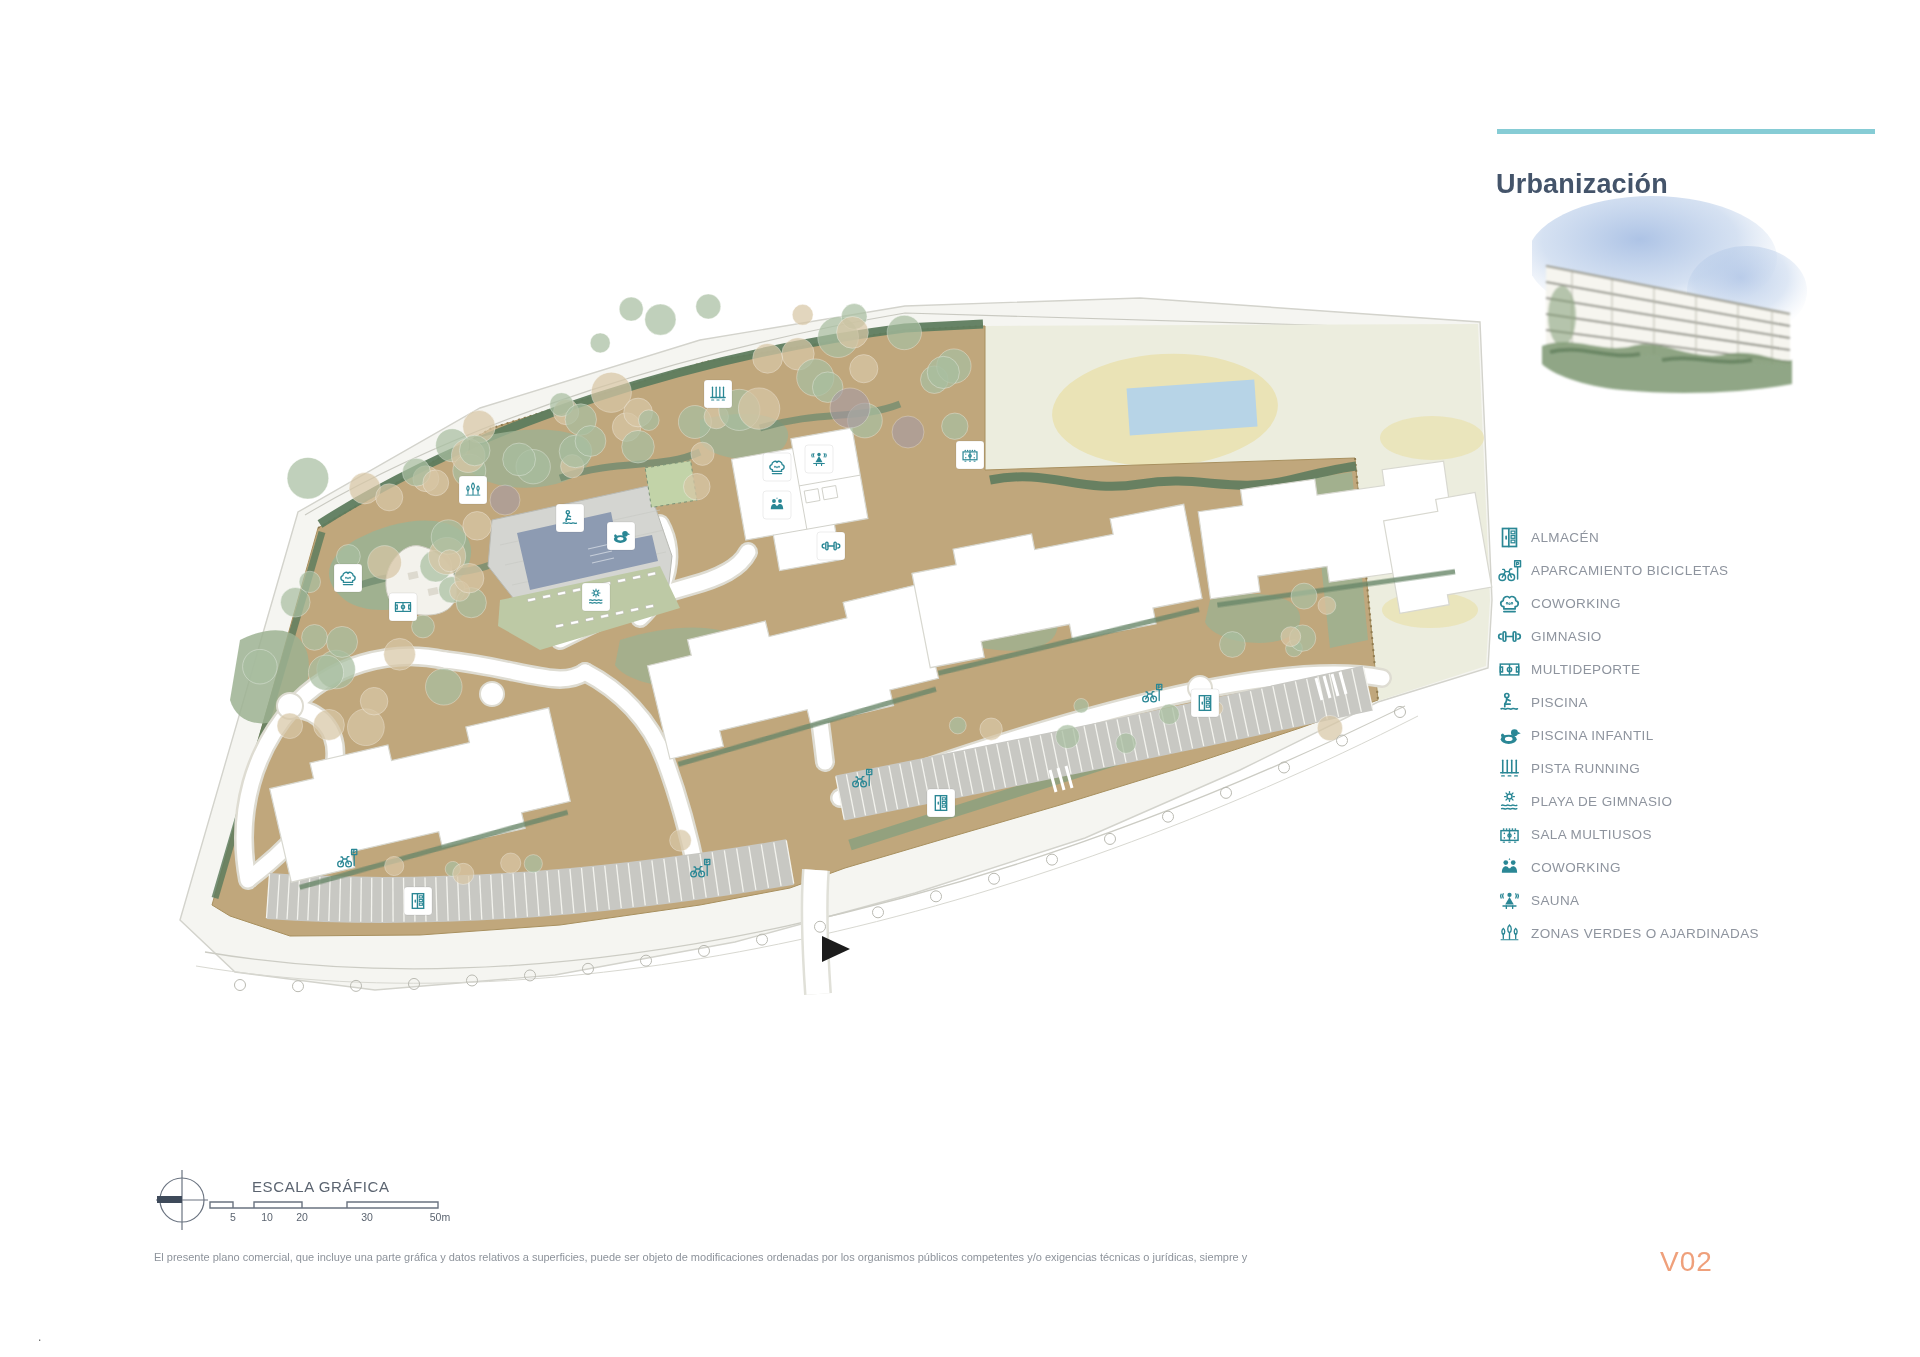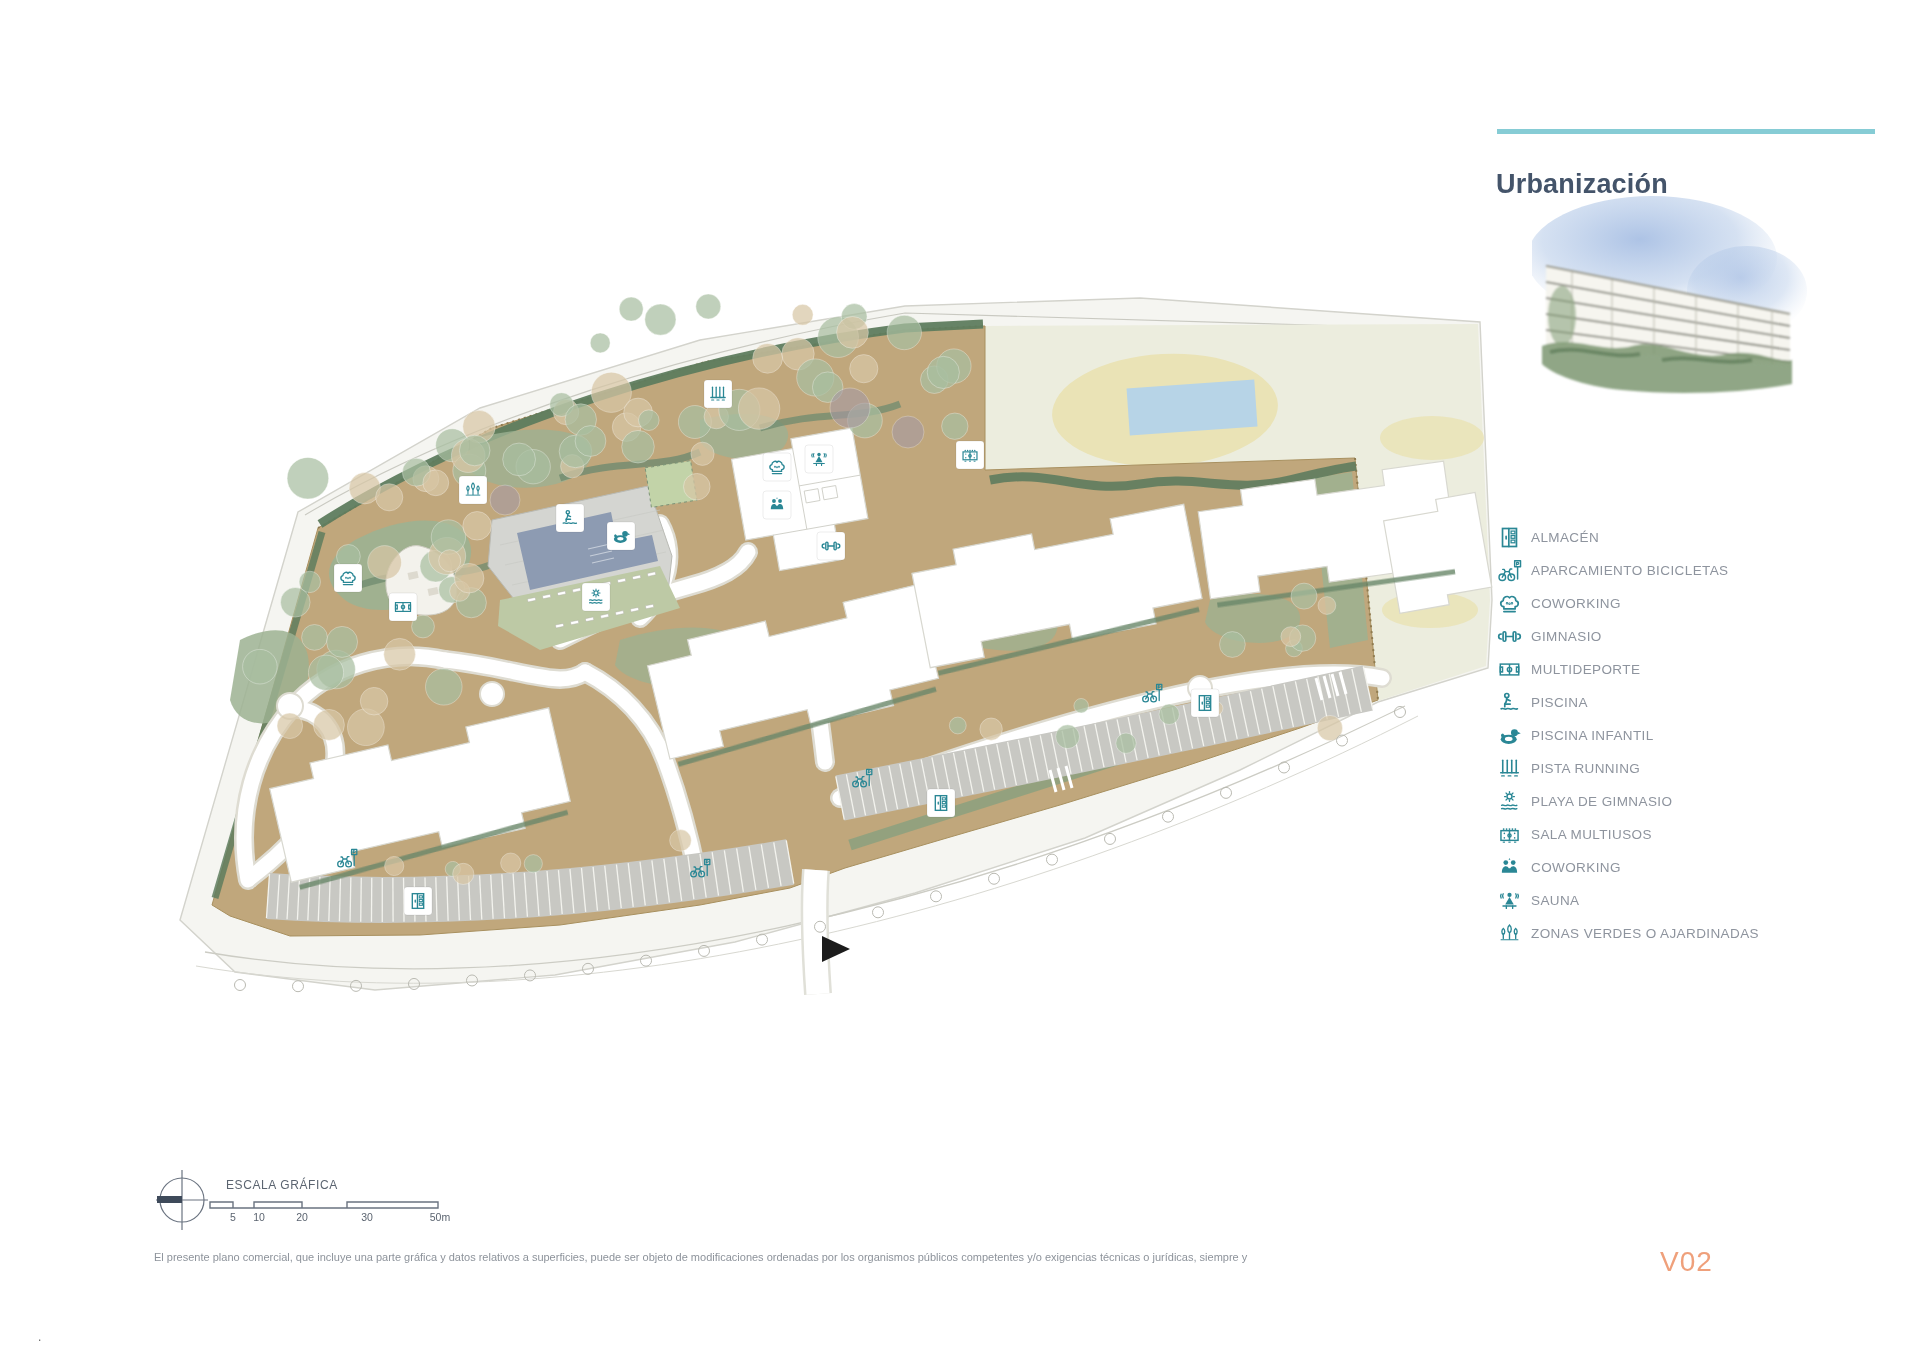--- a/index.html
+++ b/index.html
@@ -8,21 +8,21 @@
   .abs{position:absolute;}
   
   #accent-bar{left:1497px; top:129px; width:378px; height:5px; background:#86ccd5;}
   #page-title{left:1496px; top:157px; font-size:27px; font-weight:bold; color:#44546a; letter-spacing:.2px;margin-top:12px;}
   #hero-sketch{left:1532px; top:196px; width:276px; height:218px;}
   #legend{left:1496px; top:524px; display:flex; flex-direction:column; gap:7px;}
   .legend-row{display:flex; align-items:center; gap:8px; height:26px;}
   .legend-row svg{width:27px; height:27px; flex:0 0 27px; color:#2a8795;}
   .legend-label{font-size:13.5px; color:#8e949e; letter-spacing:.4px; white-space:nowrap;}
   
-  #escala-title{left:226px; top:1178px; font-size:12px; color:#5b6470; letter-spacing:.6px;}
+  #escala-title{left:252px; top:1178px; font-size:15px; color:#5b6470; letter-spacing:.6px;}
   .scale-num{font-size:10.5px; color:#5b6470; transform:translateX(-50%);}
   #disclaimer{left:154px; top:1249px; width:1260px; font-size:11px; line-height:16px; color:#8d939b;}
   #version-badge{left:1660px; top:1246px; font-size:28px; font-weight:normal; color:#efa07b; letter-spacing:1px;}
   #dot-mark{left:38px; top:1330px; font-size:12px; color:#666;}
 </style>
 </head>
 <body>
 
 <svg id="canvas" viewBox="0 0 1920 1357">
   <defs>
@@ -768,21 +768,21 @@
     <div class="legend-row">
       <svg viewBox="0 0 24 24">
         <use href="#sym-zonas-verdes"></use>
       </svg>
       <span class="legend-label">ZONAS VERDES O AJARDINADAS</span>
     </div>
   </div>
 
 <div class="abs" id="escala-title">ESCALA GRÁFICA</div>
 <div class="abs scale-num" style="left:233px;top:1211px;">5</div>
-<div class="abs scale-num" style="left:259px;top:1211px;text-align:right;">10</div>
+<div class="abs scale-num" style="left:267px;top:1211px;text-align:right;">10</div>
 <div class="abs scale-num" style="left:302px;top:1211px;">20</div>
 <div class="abs scale-num" style="left:367px;top:1211px;">30</div>
 <div class="abs scale-num" style="left:440px;top:1211px;">50m</div>
 
 <div class="abs" id="disclaimer">
   <div>El presente plano comercial, que incluye una parte gráfica y datos relativos a superficies, puede ser objeto de modificaciones ordenadas por los organismos públicos competentes y/o exigencias técnicas o jurídicas, siempre y</div>
 </div>
 
 <div class="abs" id="version-badge">V02</div>
 <div class="abs" id="dot-mark">.</div>

